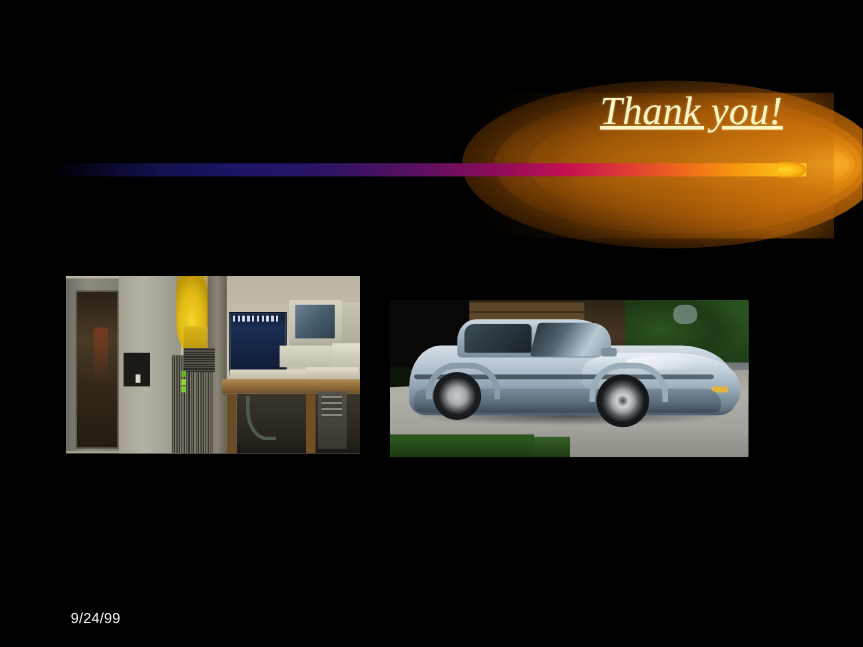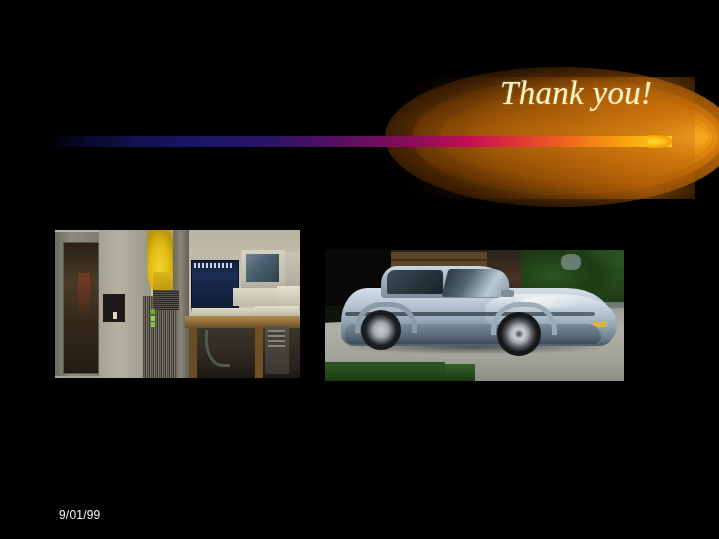--- a/index.html
+++ b/index.html
@@ -140,20 +140,21 @@
     width: 200px;
     font-family: "Liberation Serif", "DejaVu Serif", serif;
     font-style: italic;
     font-size: 33px;
     font-weight: 400;
     line-height: 38px;
     letter-spacing: 0.3px;
     color: #fbf4c4;
     white-space: nowrap;
     text-shadow: 0 0 2px rgba(255,240,170,0.45);
+    text-decoration: underline;
   }
 
   
   .photo {
     position: absolute;
     overflow: hidden;
     background: #000;
   }
 
   
@@ -527,15 +528,15 @@
     <div class="car-skirt"></div>
     <div class="car-mirror"></div>
     <div class="car-arch-rear"></div>
     <div class="car-arch-front"></div>
     <div class="car-wheel-rear"></div>
     <div class="car-wheel-front"></div>
     <div class="car-lawn-left"></div>
     <div class="car-grass-fg"></div>
   </div>
 
-  <div class="footer-date">9/01/99</div>
+  <div class="footer-date">9/24/99</div>
 
 </div>
 
 </body></html>

